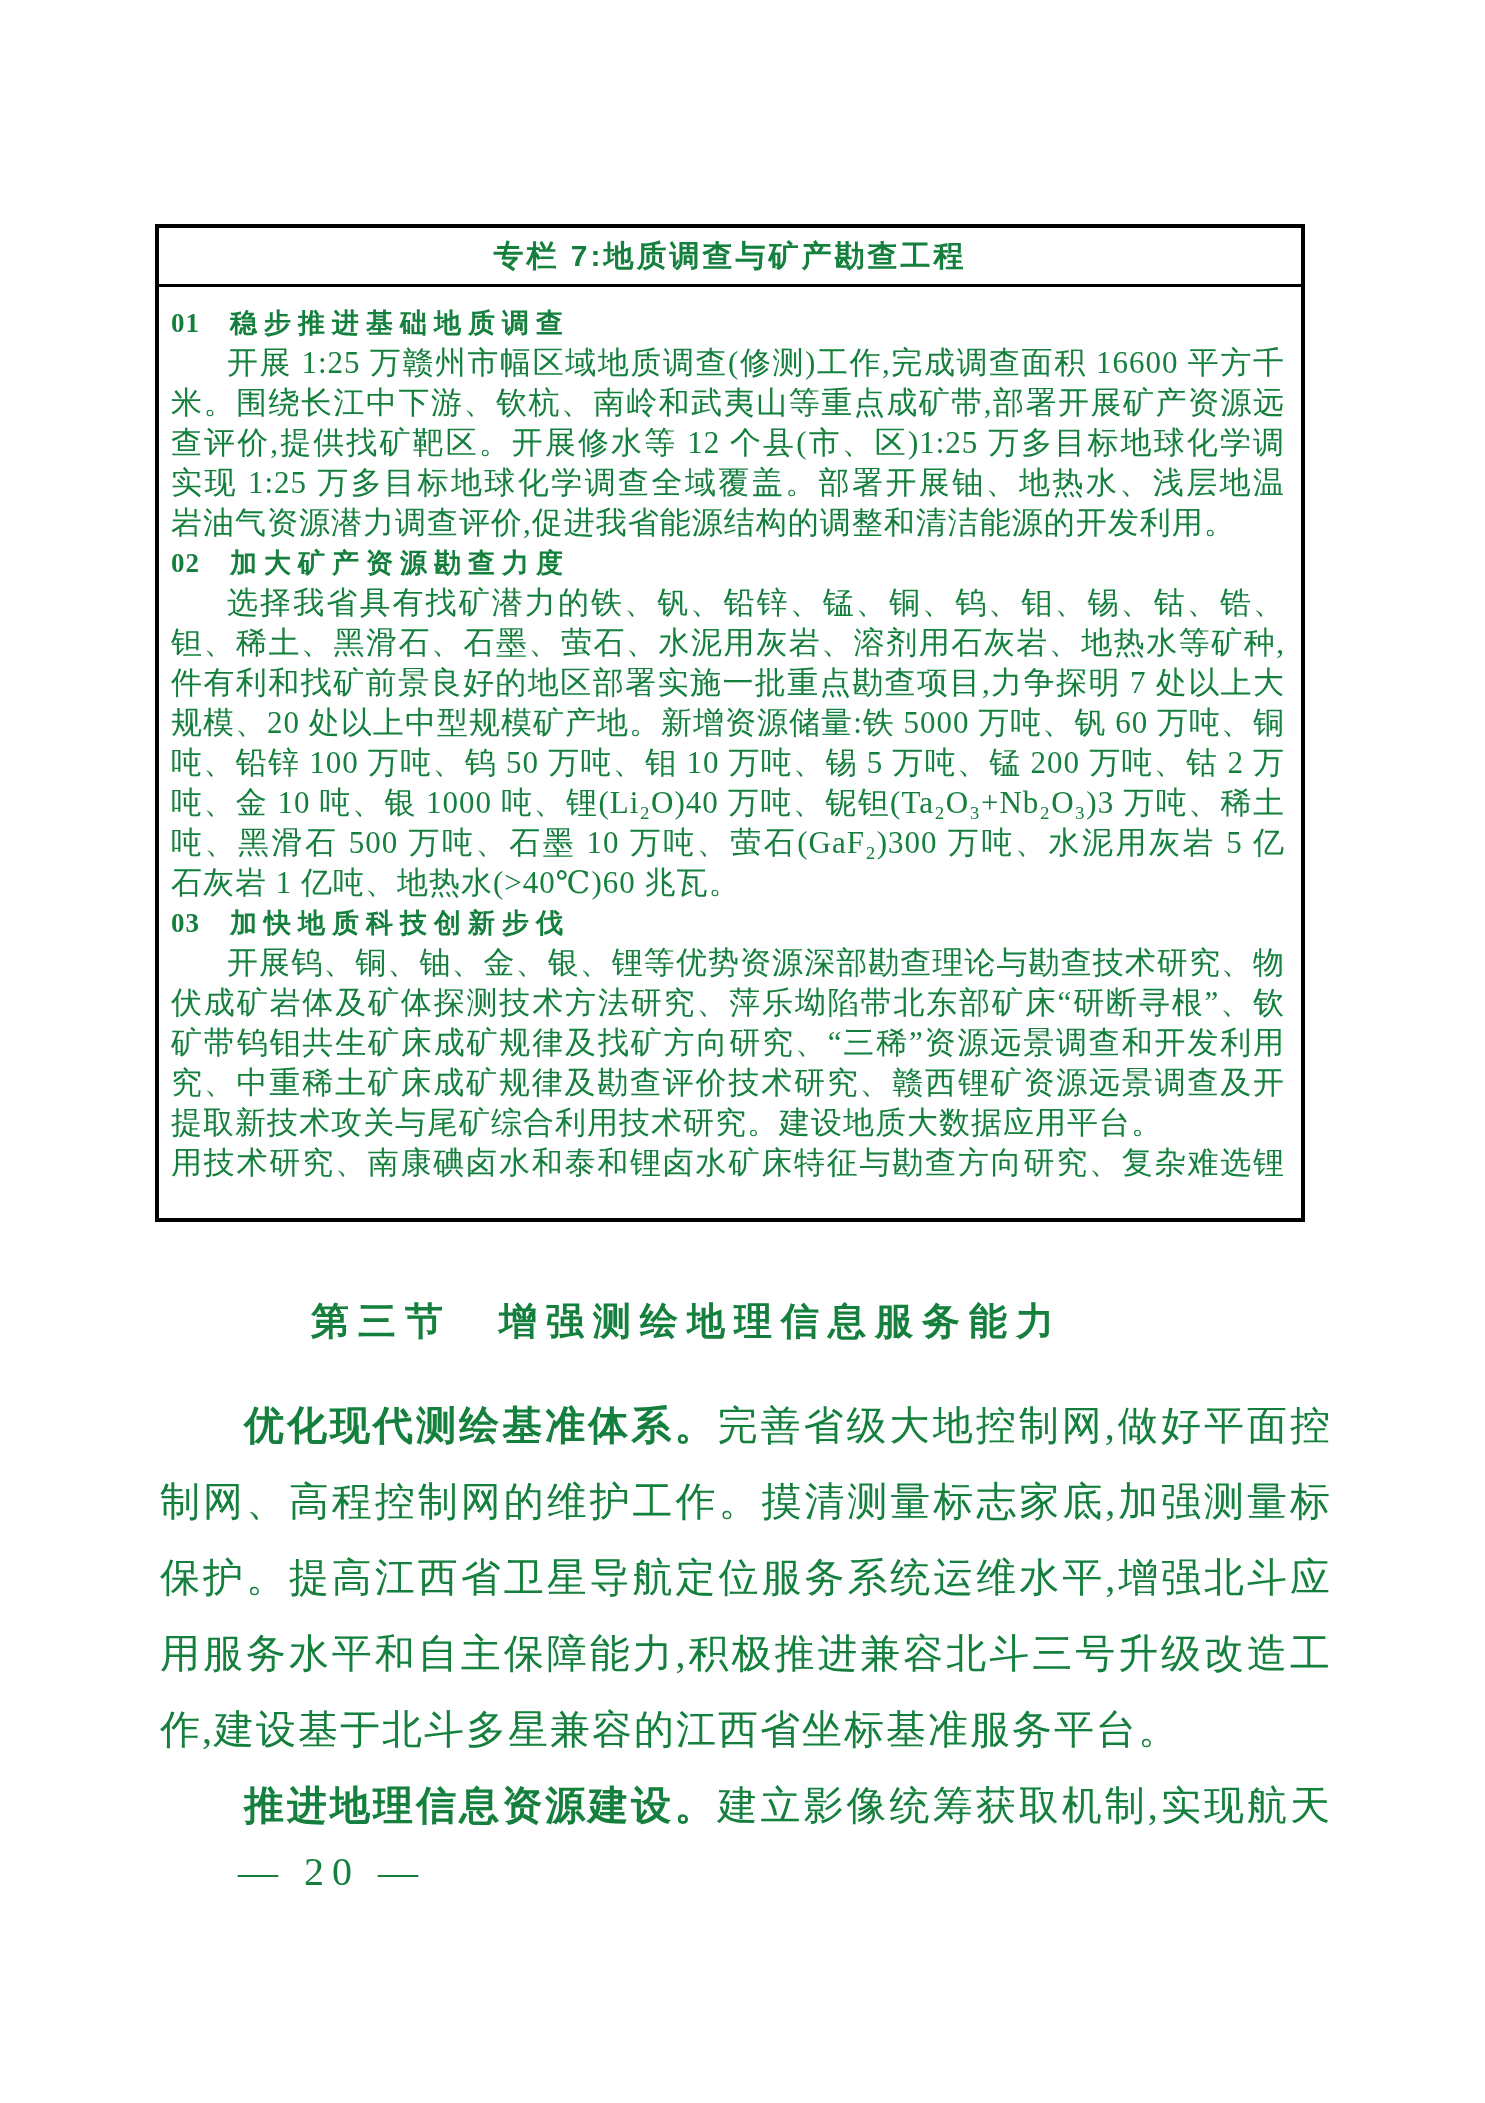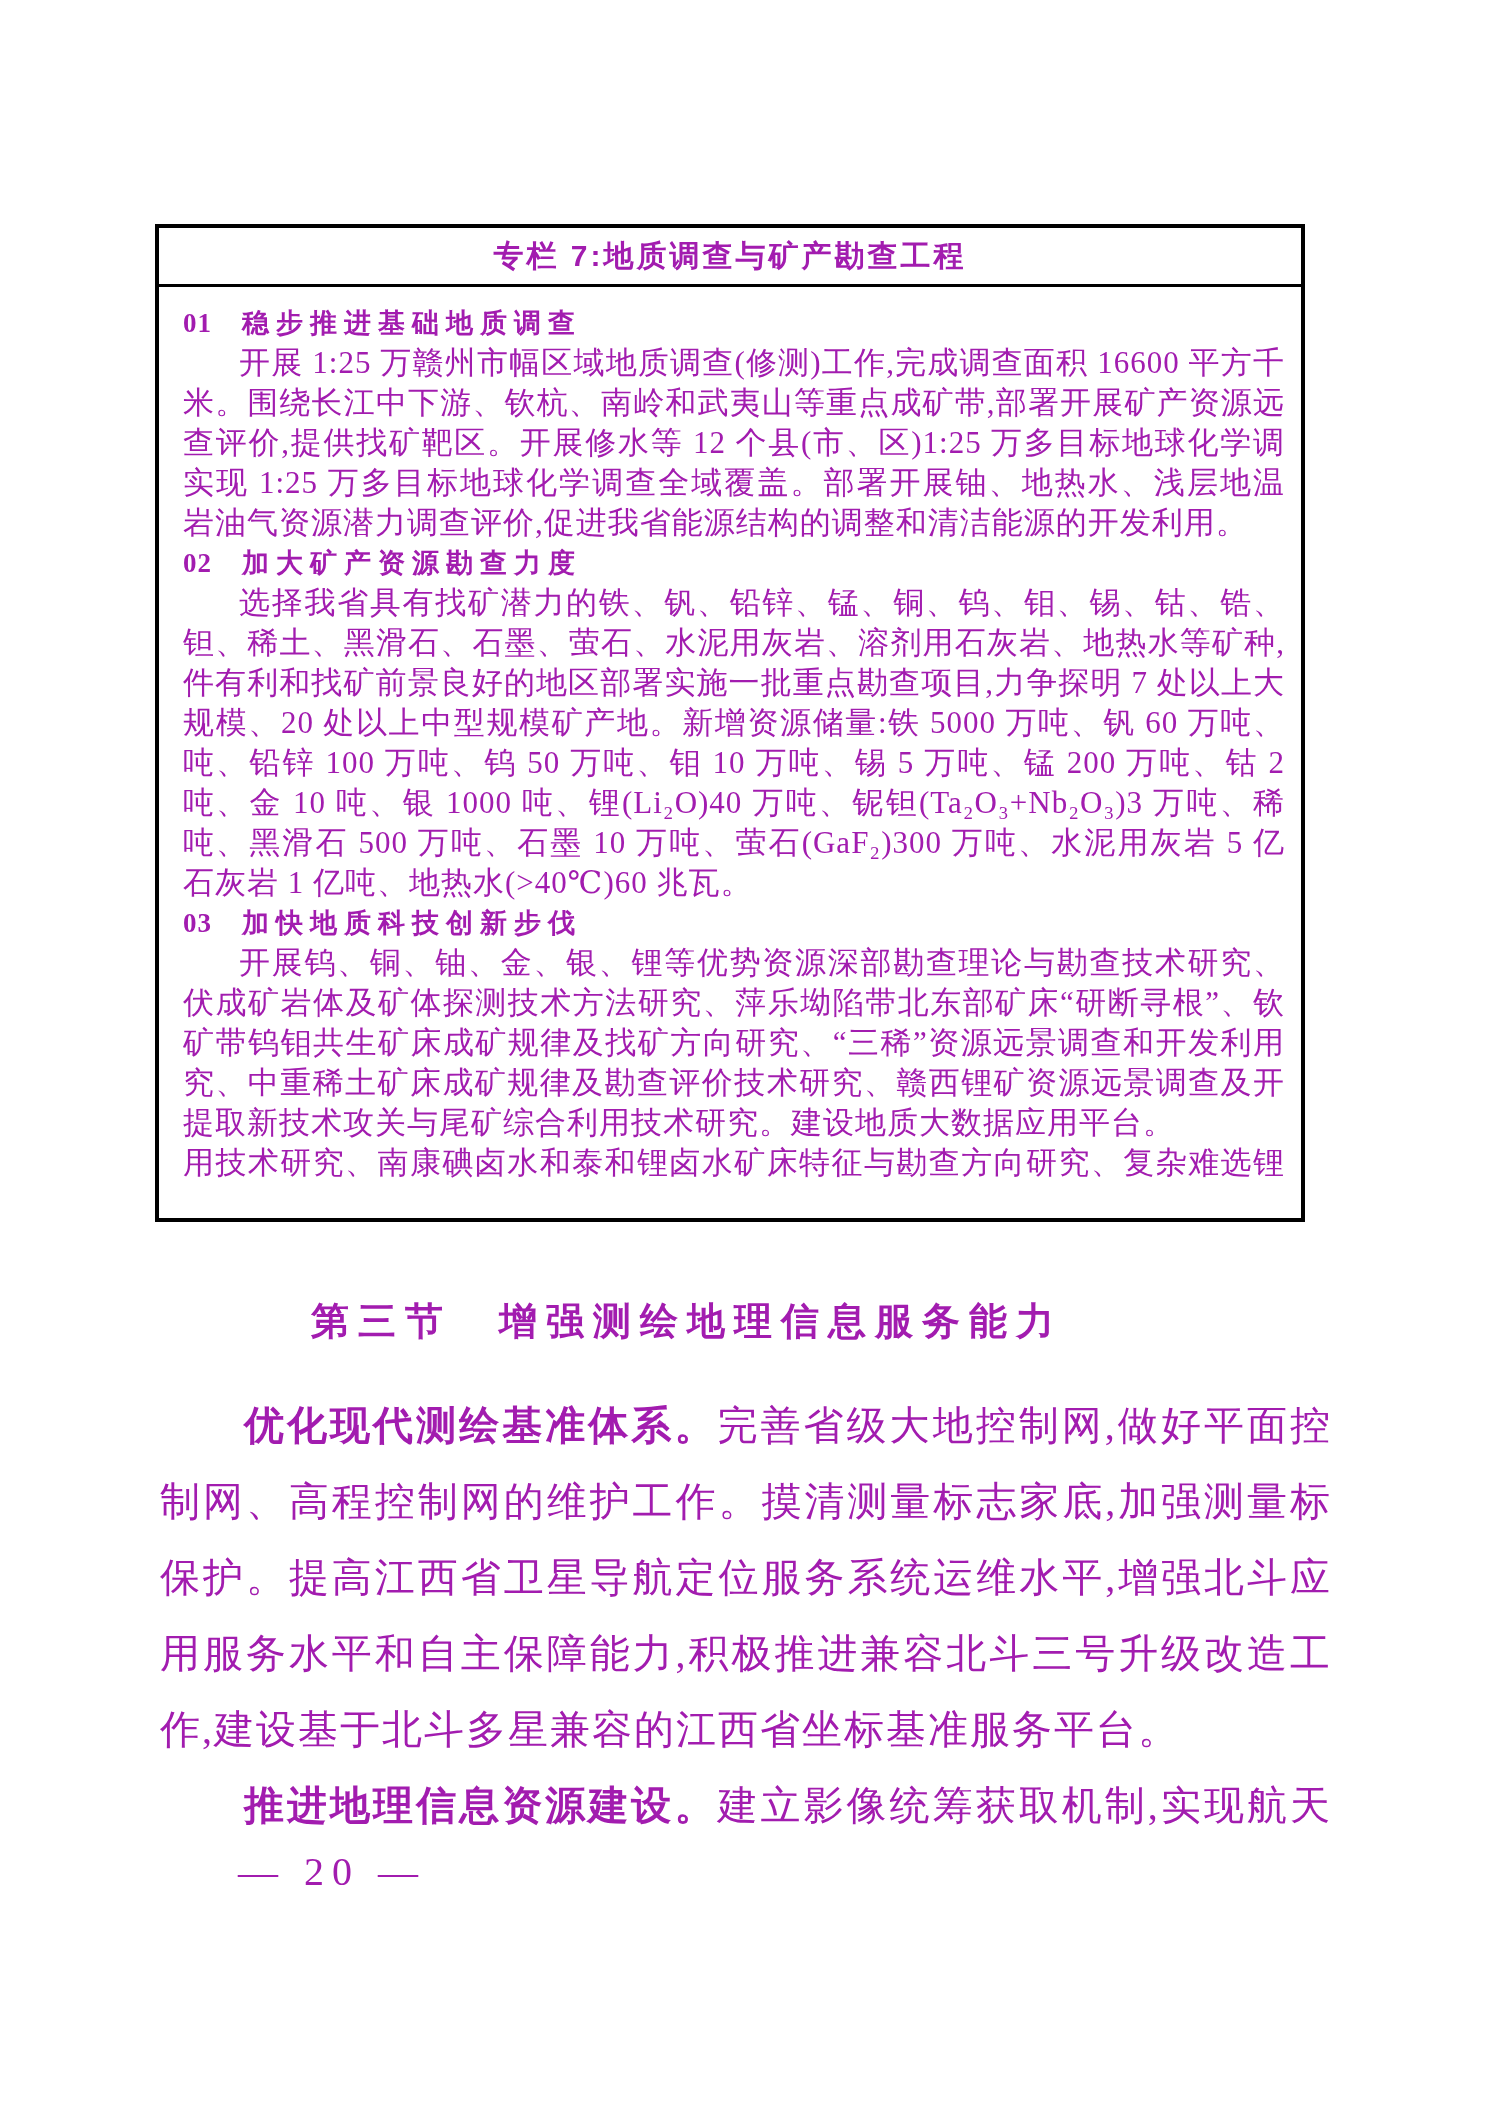--- a/index.html
+++ b/index.html
@@ -1,32 +1,32 @@
 <!DOCTYPE html>
 <html><head>
 <meta charset="utf-8">
 <style>
   html,body{margin:0;padding:0;background:#ffffff;}
   .page{
     position:relative;width:1485px;height:2103px;background:#ffffff;
-    color:#a21caf;font-family:"Liberation Serif","DejaVu Serif",serif;
+    color:#15803d;font-family:"Liberation Serif","DejaVu Serif",serif;
     overflow:hidden;
   }
   
   .panel{
     position:absolute;left:155px;top:224px;width:1150px;height:998px;
     border:4px solid #000;box-sizing:border-box;background:#fff;
   }
   .panel-title{
     height:56px;border-bottom:3px solid #000;
     display:flex;align-items:center;justify-content:center;
     font-family:"Liberation Sans","DejaVu Sans",sans-serif;
     font-weight:700;font-size:30px;letter-spacing:3px;
   }
-  .panel-body{padding:16px 16px 0 24px;}
+  .panel-body{padding:16px 16px 0 12px;}
   .sec-head{
     font-size:27px;font-weight:700;line-height:40px;height:40px;
     letter-spacing:7px;overflow:hidden;
   }
   .sec-head .num{letter-spacing:1px;margin-right:30px;}
   .bl{
     font-size:31px;line-height:40px;height:40px;overflow:hidden;
     letter-spacing:1px;
   }
   .j{text-align:justify;text-align-last:justify;}

